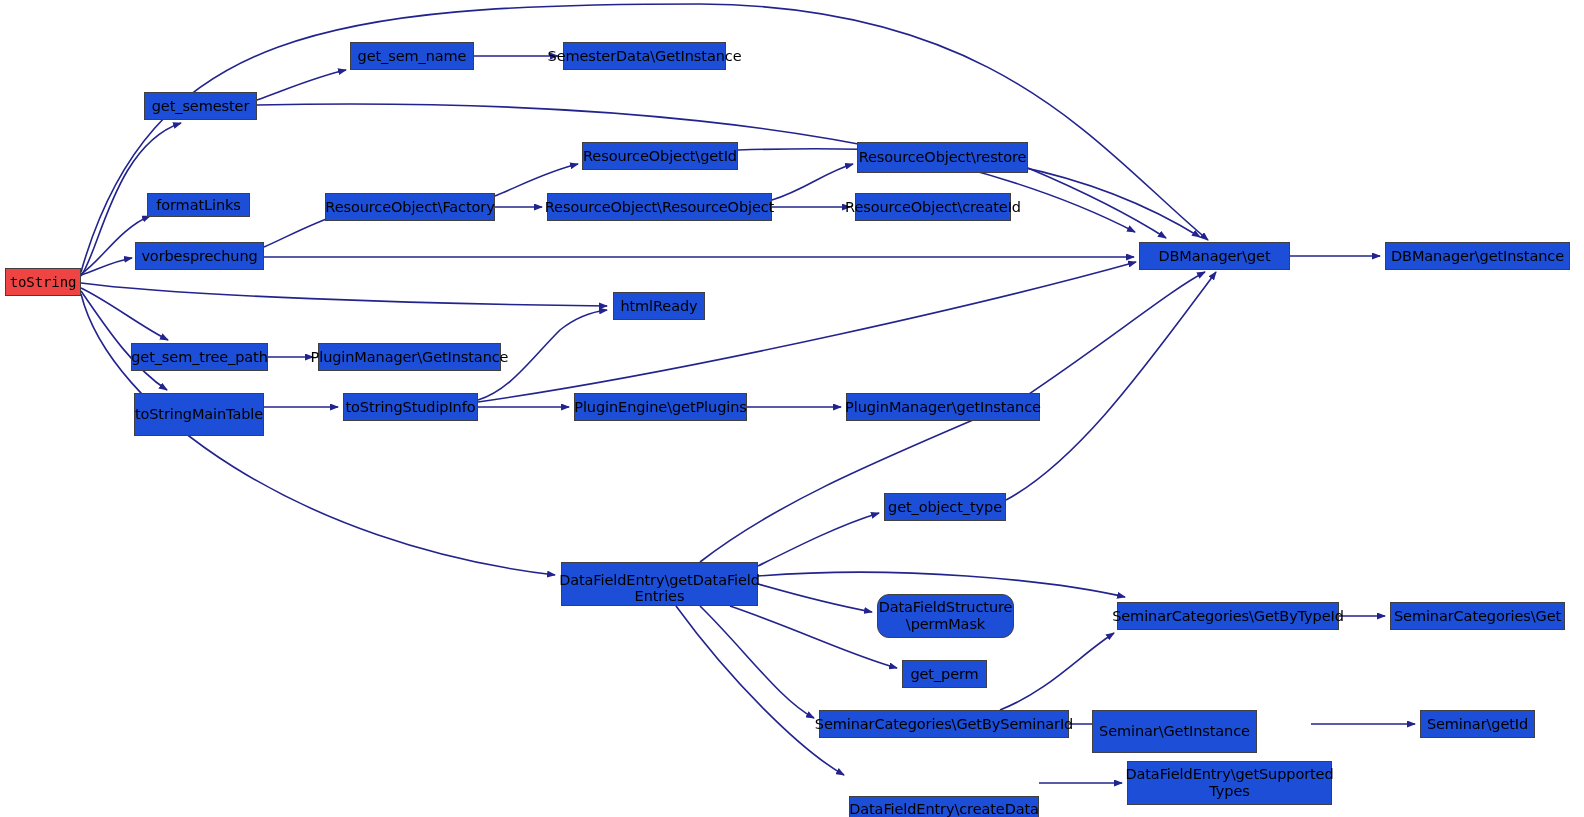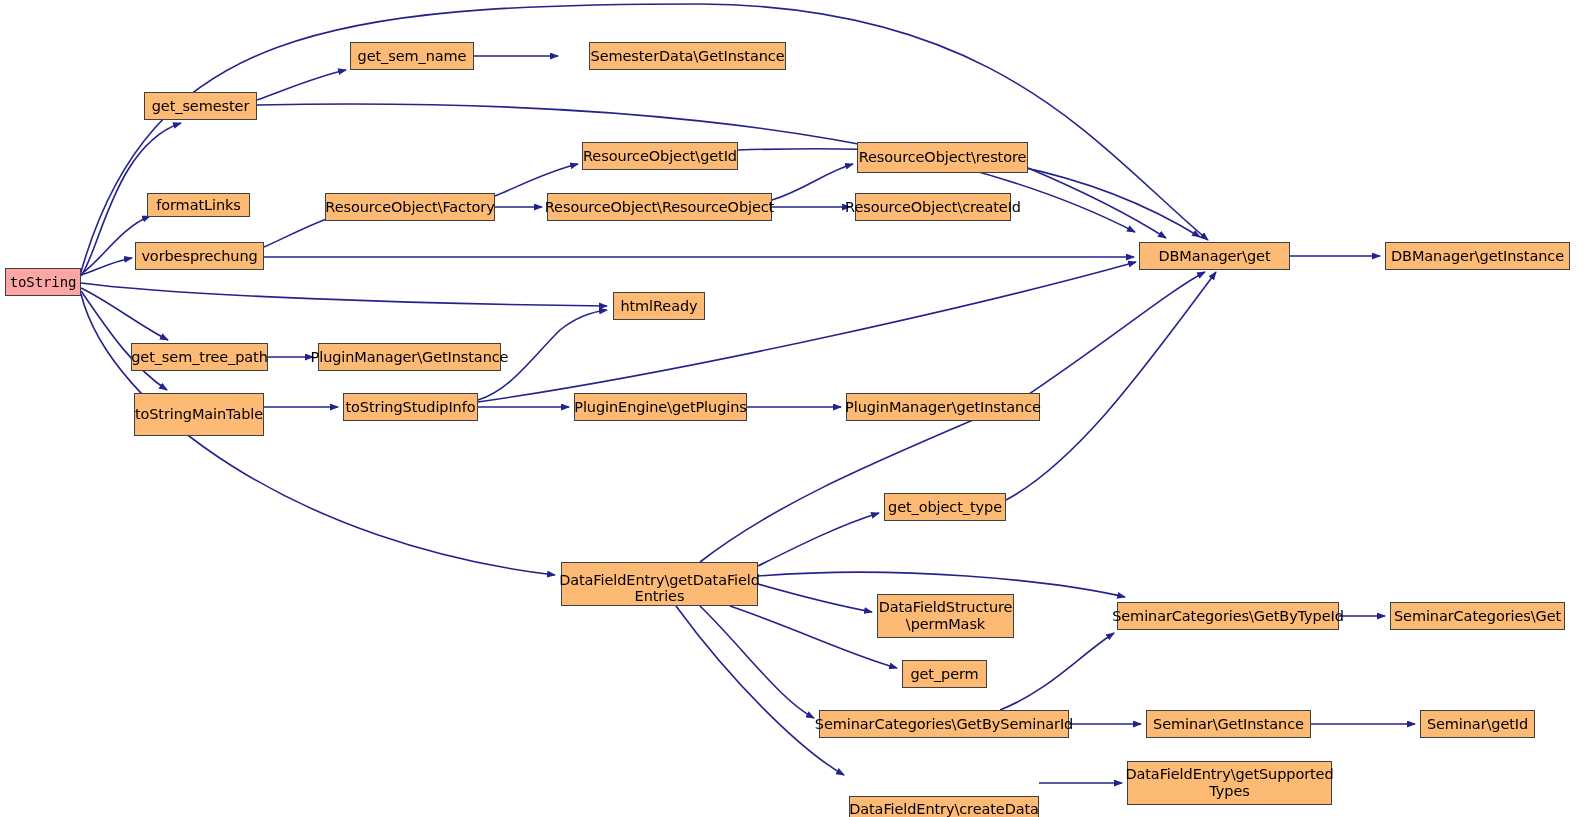--- a/index.html
+++ b/index.html
@@ -8,34 +8,34 @@
     width:1584px;height:817px;
     background:#ffffff;
     font-family:"DejaVu Sans", sans-serif;
     overflow:hidden;
   }
   #edges{position:absolute;left:0;top:0;width:1584px;height:817px;}
   .node{
     position:absolute;
     box-sizing:border-box;
     border:1px solid #404040;
-    background:#fdba74;
+    background:#1d4ed8;
     color:#000000;
     display:flex;
     align-items:center;
     justify-content:center;
     text-align:center;
     font-size:14.5px;
     line-height:1.15;
     white-space:pre-line;
     letter-spacing:-0.1px;
     z-index:5;
   }
   .node.root{
-    background:#fca5a5;
+    background:#ef4444;
     border:1px solid #404040;
     font-family:"DejaVu Sans Mono", monospace;
     font-size:14px;
   }
   .node .lbl{display:block;padding:0 5px;}
 </style>
 </head>
 <body>
 
 <div id="canvas">
@@ -84,46 +84,46 @@
         <path d="M1069,724 L1141,724" marker-end="url(#arrowhead)"></path>
         <path d="M1339,616 L1385,616" marker-end="url(#arrowhead)"></path>
         <path d="M1311,724 L1415,724" marker-end="url(#arrowhead)"></path>
         <path d="M1039,783 L1122,783" marker-end="url(#arrowhead)"></path>
       </g>
   </svg>
   <div id="node-layer">
       <div class="node root" style="left: 5px; top: 268px; width: 76px; height: 28px;"><span class="lbl">toString</span></div>
       <div class="node" style="left: 144px; top: 92px; width: 113px; height: 28px;"><span class="lbl">get_semester</span></div>
       <div class="node" style="left: 350px; top: 42px; width: 124px; height: 28px;"><span class="lbl">get_sem_name</span></div>
-      <div class="node" style="left: 563px; top: 42px; width: 197px; height: 28px; margin-left: 26px;"><span class="lbl">SemesterData\GetInstance</span></div>
+      <div class="node" style="left: 563px; top: 42px; width: 163px; height: 28px;"><span class="lbl">SemesterData\GetInstance</span></div>
       <div class="node" style="left: 147px; top: 193px; width: 103px; height: 24px;"><span class="lbl">formatLinks</span></div>
       <div class="node" style="left: 135px; top: 242px; width: 129px; height: 28px;"><span class="lbl">vorbesprechung</span></div>
       <div class="node" style="left: 325px; top: 193px; width: 170px; height: 28px;"><span class="lbl">ResourceObject\Factory</span></div>
       <div class="node" style="left: 582px; top: 142px; width: 156px; height: 28px;"><span class="lbl">ResourceObject\getId</span></div>
       <div class="node" style="left: 547px; top: 193px; width: 225px; height: 28px;"><span class="lbl">ResourceObject\ResourceObject</span></div>
       <div class="node" style="left: 857px; top: 142px; width: 171px; height: 31px;"><span class="lbl">ResourceObject\restore</span></div>
       <div class="node" style="left: 855px; top: 193px; width: 156px; height: 28px;"><span class="lbl">ResourceObject\createId</span></div>
       <div class="node" style="left: 1139px; top: 242px; width: 151px; height: 28px;"><span class="lbl">DBManager\get</span></div>
       <div class="node" style="left: 1385px; top: 242px; width: 185px; height: 28px;"><span class="lbl">DBManager\getInstance</span></div>
       <div class="node" style="left: 613px; top: 292px; width: 92px; height: 28px;"><span class="lbl">htmlReady</span></div>
       <div class="node" style="left: 131px; top: 343px; width: 137px; height: 28px;"><span class="lbl">get_sem_tree_path</span></div>
       <div class="node" style="left: 318px; top: 343px; width: 183px; height: 28px;"><span class="lbl">PluginManager\GetInstance</span></div>
       <div class="node" style="left: 134px; top: 393px; width: 130px; height: 43px; align-items: center;"><span class="lbl">toStringMainTable</span></div>
       <div class="node" style="left: 343px; top: 393px; width: 135px; height: 28px;"><span class="lbl">toStringStudipInfo</span></div>
       <div class="node" style="left: 574px; top: 393px; width: 173px; height: 28px;"><span class="lbl">PluginEngine\getPlugins</span></div>
       <div class="node" style="left: 846px; top: 393px; width: 194px; height: 28px;"><span class="lbl">PluginManager\getInstance</span></div>
       <div class="node" style="left: 561px; top: 562px; width: 197px; height: 44px; align-items: flex-end;"><span class="lbl">DataFieldEntry\getDataField
 Entries</span></div>
       <div class="node" style="left: 884px; top: 493px; width: 122px; height: 28px;"><span class="lbl">get_object_type</span></div>
-      <div class="node" style="left: 877px; top: 594px; width: 137px; height: 44px;"><span class="lbl">DataFieldStructure
+      <div class="node" style="left: 877px; top: 594px; width: 137px; height: 44px; border-radius: 12px;"><span class="lbl">DataFieldStructure
 \permMask</span></div>
       <div class="node" style="left: 902px; top: 660px; width: 85px; height: 28px;"><span class="lbl">get_perm</span></div>
       <div class="node" style="left: 819px; top: 710px; width: 250px; height: 28px;"><span class="lbl">SeminarCategories\GetBySeminarId</span></div>
       <div class="node" style="left: 849px; top: 761px; width: 190px; height: 44px; margin-top: 35px;"><span class="lbl">DataFieldEntry\createData
 FieldEntry</span></div>
       <div class="node" style="left: 1117px; top: 602px; width: 222px; height: 28px;"><span class="lbl">SeminarCategories\GetByTypeId</span></div>
       <div class="node" style="left: 1390px; top: 602px; width: 175px; height: 28px;"><span class="lbl">SeminarCategories\Get</span></div>
-      <div class="node" style="left: 1146px; top: 710px; width: 165px; height: 28px;"><span class="lbl">Seminar\GetInstance</span></div>
+      <div class="node" style="left: 1092px; top: 710px; width: 165px; height: 43px;"><span class="lbl">Seminar\GetInstance</span></div>
       <div class="node" style="left: 1420px; top: 710px; width: 115px; height: 28px;"><span class="lbl">Seminar\getId</span></div>
       <div class="node" style="left: 1127px; top: 761px; width: 205px; height: 44px;"><span class="lbl">DataFieldEntry\getSupported
 Types</span></div>
     </div>
 </div>
 
 </body></html>

